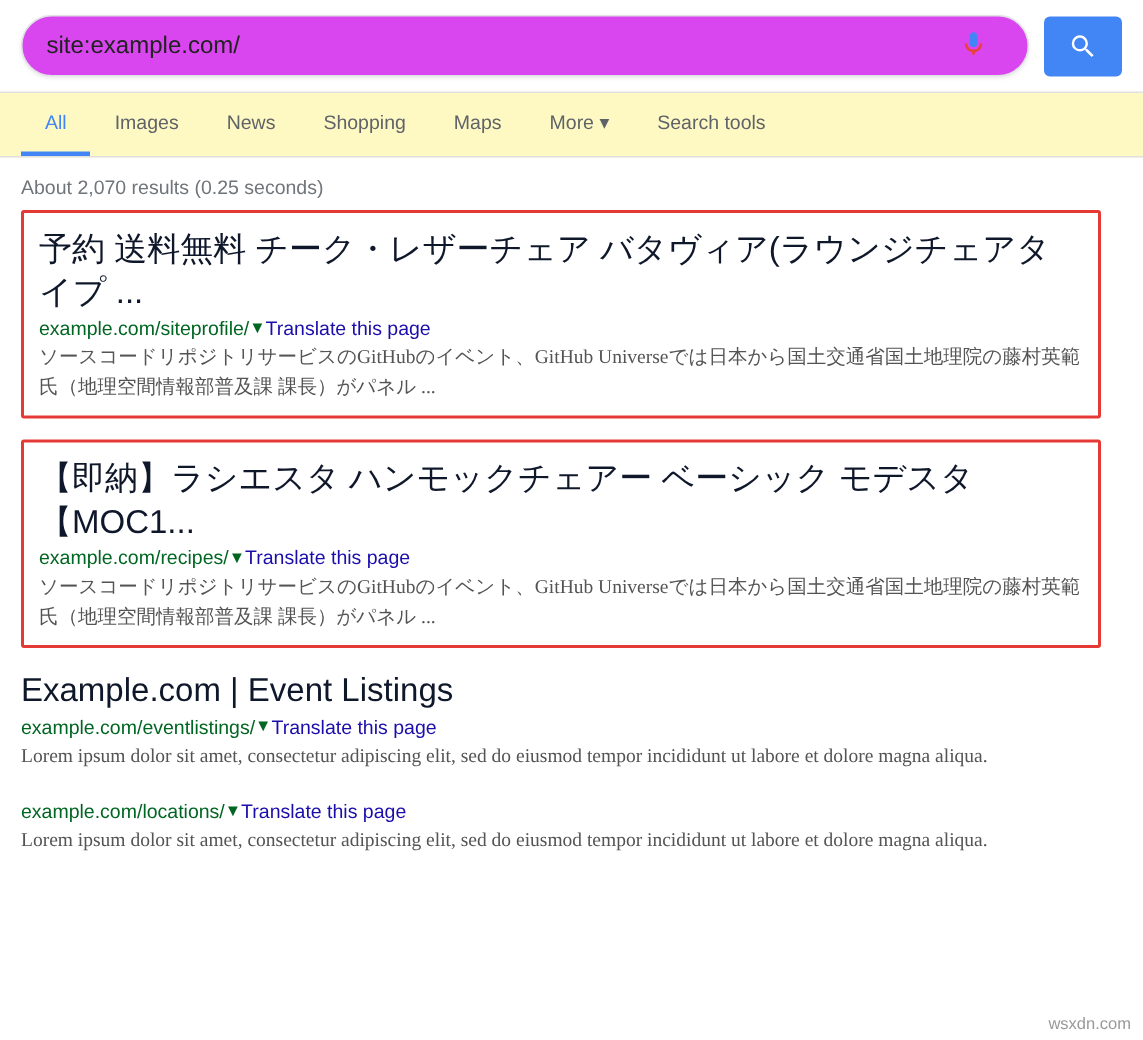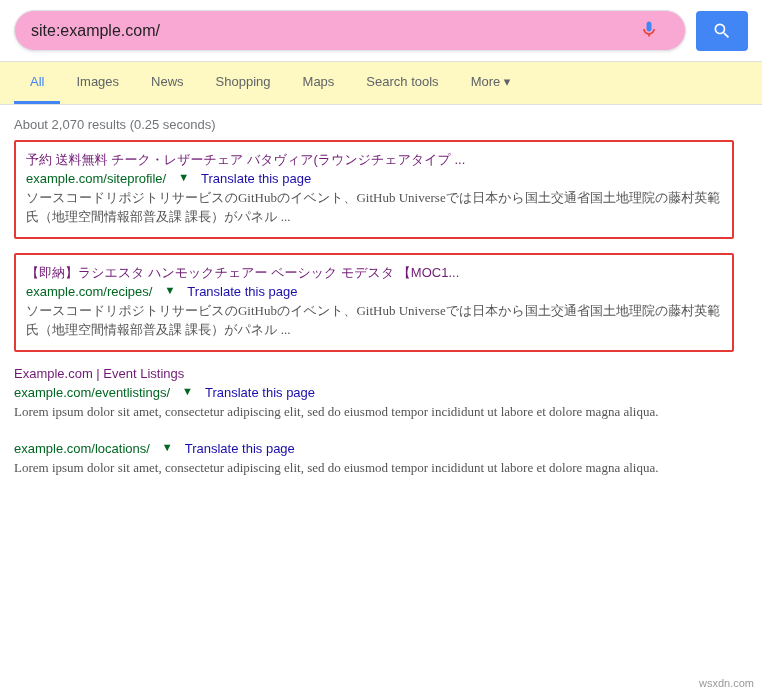--- a/index.html
+++ b/index.html
@@ -13,21 +13,21 @@
       border-bottom: 1px solid #e0e0e0;
       background: #fff;
     }
     .search-input-wrapper {
       display: flex;
       align-items: center;
       flex: 1;
       border: 1px solid #dfe1e5;
       border-radius: 24px;
       padding: 8px 16px;
-      background: #f9a8d4;
+      background: #d946ef;
       box-shadow: 0 1px 3px rgba(0,0,0,0.1);
     }
     .search-input {
       flex: 1;
       border: none;
       outline: none;
       font-size: 16px;
       color: #222;
       background: transparent;
     }
@@ -88,33 +88,33 @@
       max-width: 720px;
     }
     .result-item.highlighted {
       border: 2px solid #e53935;
       border-radius: 2px;
       padding: 10px;
       margin-bottom: 14px;
     }
 
     .result-title {
-      font-size: 13px;
-      color: #701a75;
+      font-size: 22px;
+      color: #0f172a;
       cursor: pointer;
       line-height: 1.3;
       margin-bottom: 2px;
       text-decoration: none;
       display: block;
     }
 
     .result-url-row {
       display: flex;
-      align-items: flex-start;
-      gap: 12px;
+      align-items: center;
+      gap: 0;
       margin-bottom: 2px;
     }
     .result-url {
       font-size: 13px;
       color: #006621;
     }
     .result-url-arrow {
       font-size: 11px;
       color: #006621;
       cursor: pointer;
@@ -160,22 +160,22 @@
     </svg>
   </button>
 </div>
 
 <div class="nav-tabs">
   <div class="nav-tab active">All</div>
   <div class="nav-tab">Images</div>
   <div class="nav-tab">News</div>
   <div class="nav-tab">Shopping</div>
   <div class="nav-tab">Maps</div>
+  <div class="nav-tab">More ▾</div>
   <div class="nav-tab">Search tools</div>
-  <div class="nav-tab">More ▾</div>
 </div>
 
 <div class="results-count">About 2,070 results (0.25 seconds)</div>
 
 <div class="results-container">
 
   <div class="result-item highlighted">
     <a class="result-title" href="#">予約 送料無料 チーク・レザーチェア バタヴィア(ラウンジチェアタイプ ...</a>
     <div class="result-url-row">
       <span class="result-url">example.com/siteprofile/</span>

